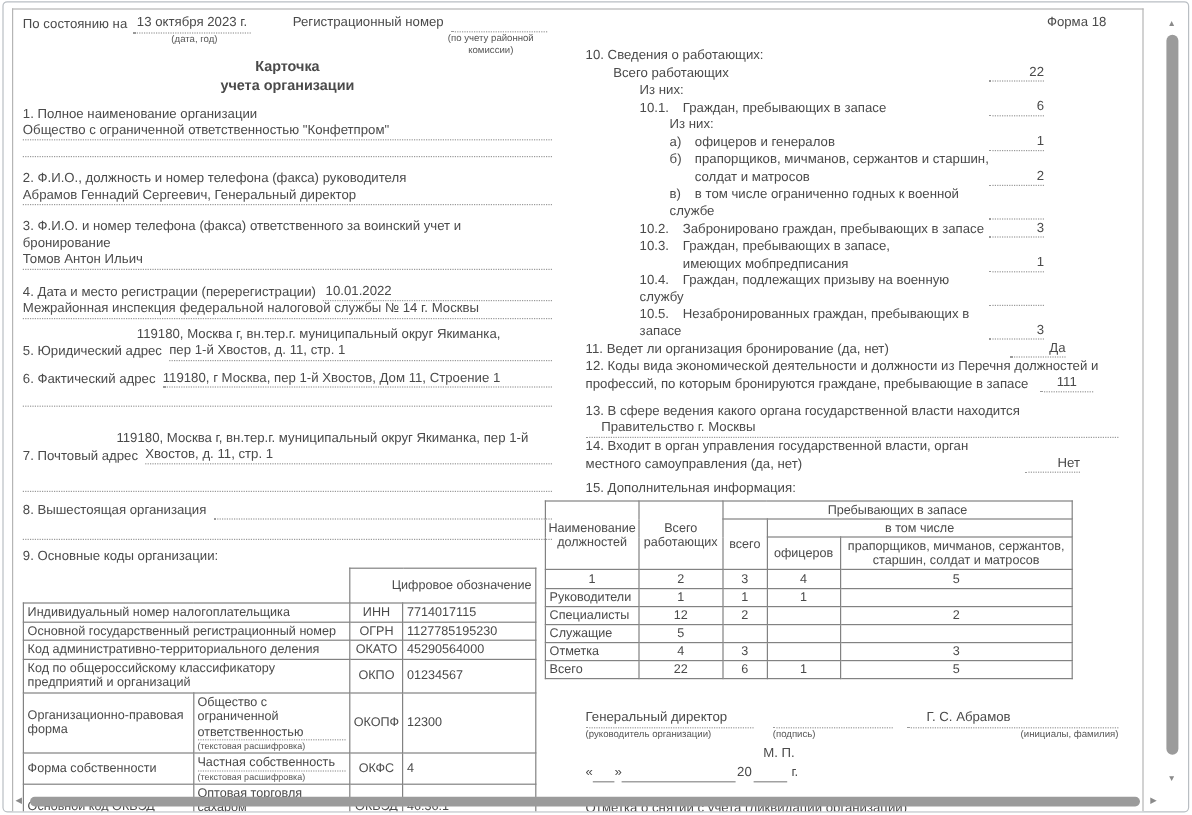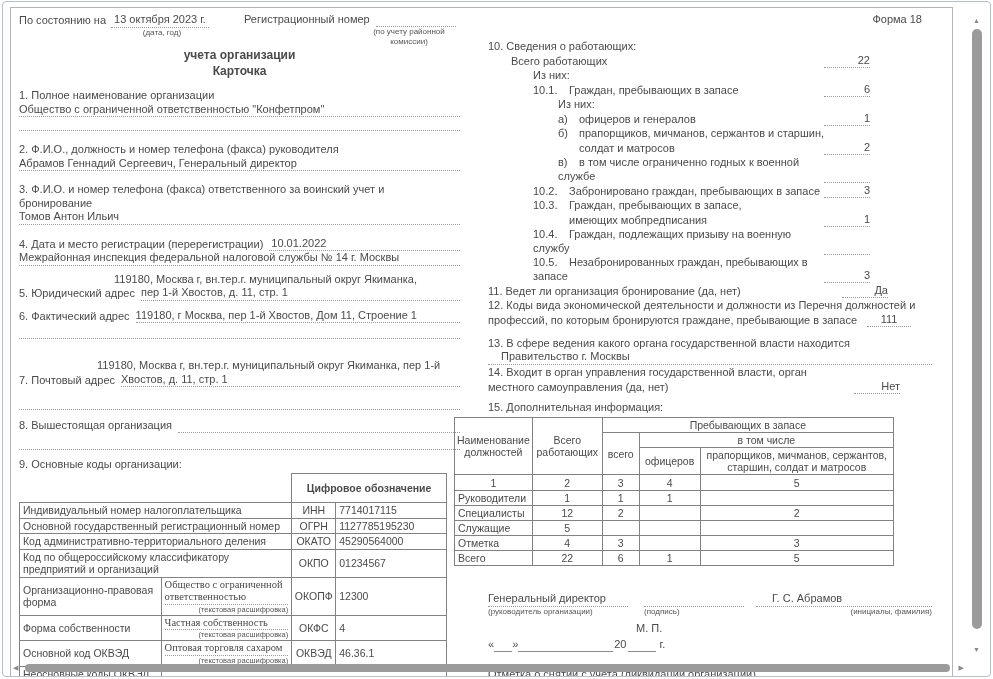--- a/index.html
+++ b/index.html
@@ -18,24 +18,24 @@
   .asof-cap{margin-left:88px;width:110px;text-align:center;}
   .reg{position:absolute;left:225px;top:0;right:4px;}
   .reg-cap{margin-left:118px;text-align:center;}
   .sec{margin-top:12px;}
   .vline{border-bottom:1px dotted #999;min-height:13px;}
   
   table{border-collapse:collapse;}
   .codes{width:428px;font-size:10.5px;line-height:12.5px;margin-top:2px;}
   .codes td{border:1px solid #828282;padding:1px 3px;vertical-align:middle;}
   .codes td.nb{border:none;background:transparent;}
-  .codes td.hdr{text-align:center;height:26px;font-weight:bold;}
+  .codes td.hdr{text-align:right;height:26px;}
   .codes td.c{text-align:center;padding:1px 1px;}
-  .tx-val{border-bottom:1px dotted #999;font-family:Liberation Serif, serif;}
-  .tx-cap{font-size:7.5px;line-height:9px;text-align:right;color:#555;}
+  .tx-val{border-bottom:1px dotted #999;}
+  .tx-cap{font-size:7.5px;line-height:9px;text-align:left;color:#555;}
   
   .r-line{display:flex;align-items:flex-end;line-height:14px;}
   .ind1{padding-left:23px;}
   .ind2{padding-left:45px;}
   .ind3{padding-left:70px;}
   .no36{display:inline-block;width:36px;flex:none;}
   .no21{display:inline-block;width:21px;flex:none;}
   .rv{margin-left:auto;width:46px;flex:none;text-align:right;border-bottom:1px dotted #999;}
   .mr62{margin-right:62px;}
   .mr44{margin-right:44px;}
@@ -91,22 +91,22 @@
         <div class="reg">
           <div class="fl">
             <span>Регистрационный номер</span>
             <span class="fill"></span>
           </div>
           <div class="cap reg-cap">(по учету районной комиссии)</div>
         </div>
       </div>
 
       <div class="title">
+        <div>Карточка</div>
         <div>учета организации</div>
-        <div>Карточка</div>
       </div>
 
       <div class="sec" style="margin-top:10px;">
         <div>1. Полное наименование организации</div>
         <div class="vline">Общество с ограниченной ответственностью "Конфетпром"</div>
         <div class="blank"></div>
       </div>
 
       <div class="sec">
         <div>2. Ф.И.О., должность и номер телефона (факса) руководителя</div>

